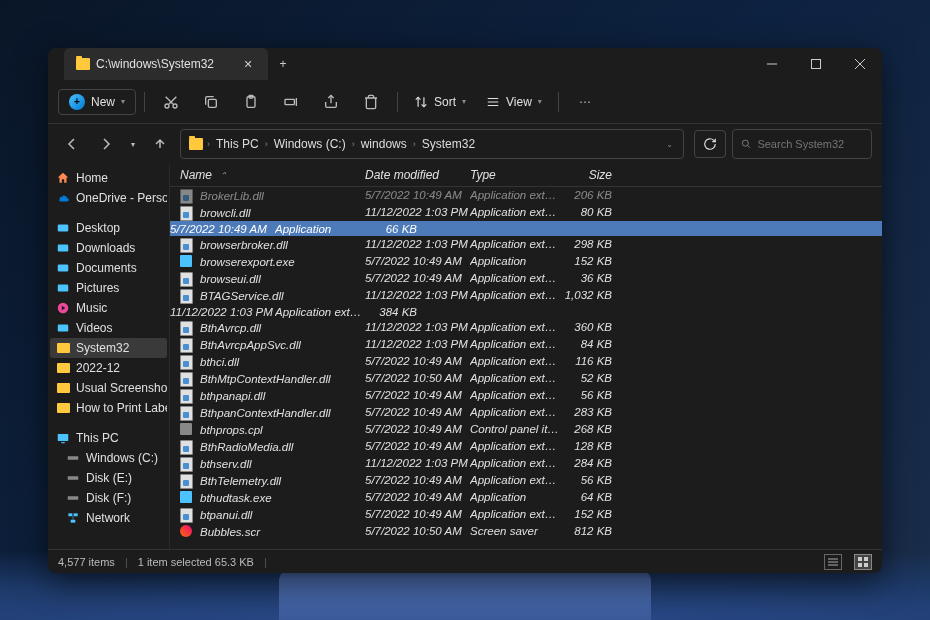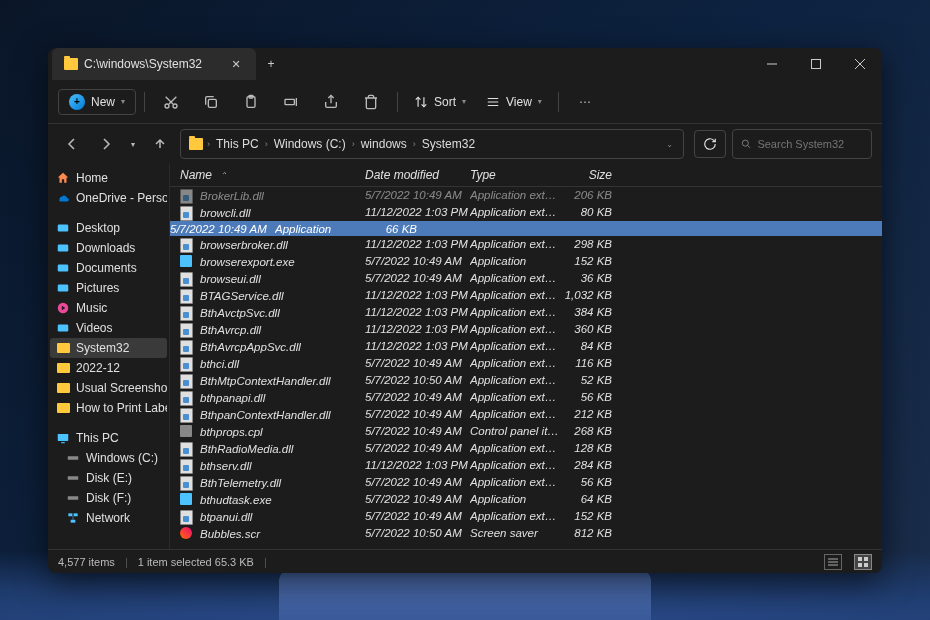--- a/index.html
+++ b/index.html
@@ -3,21 +3,21 @@
 <meta charset="utf-8">
 <style>
 * { margin: 0; padding: 0; box-sizing: border-box; font-family: 'Segoe UI', sans-serif; }
 body { width: 930px; height: 620px; background: linear-gradient(135deg, #0a1628 0%, #0d2240 50%, #1a2d4a 100%); overflow: hidden; position: relative; }
 .bg-swoosh { position: absolute; bottom: 0; left: 0; right: 0; height: 120px; background: radial-gradient(ellipse 300% 100% at 50% 100%, #2a4a8a 0%, #1e3a6a 30%, transparent 60%); }
 .bg-swoosh::before { content: ''; position: absolute; bottom: 0; left: 30%; right: 30%; height: 80px; background: linear-gradient(180deg, transparent, #4a6aaa 50%, #3a5a9a); border-radius: 50% 50% 0 0; }
 
 .window { position: absolute; top: 48px; left: 48px; width: 834px; height: 525px; background: #1c1c1c; border-radius: 8px; box-shadow: 0 8px 32px rgba(0,0,0,0.6); overflow: hidden; display: flex; flex-direction: column; color: #e0e0e0; font-size: 12px; }
 
 .titlebar { display: flex; align-items: center; height: 32px; background: #1c1c1c; }
-.tab { display: flex; align-items: center; gap: 6px; padding: 0 12px; height: 32px; background: #2c2c2c; border-radius: 6px 6px 0 0; margin-left: 4px; position: relative; }
+.tab { display: flex; align-items: center; gap: 6px; padding: 0 12px; height: 32px; background: #2c2c2c; border-radius: 6px 6px 0 0; margin-left: 16px; position: relative; }
 .tab-icon { width: 14px; height: 12px; background: #ffc83d; border-radius: 1px; position: relative; }
 .tab-icon::before { content: ''; position: absolute; top: -2px; left: 0; width: 6px; height: 2px; background: #ffc83d; border-radius: 1px 1px 0 0; }
 .tab-close { width: 16px; height: 16px; display: flex; align-items: center; justify-content: center; color: #ccc; cursor: pointer; font-size: 11px; margin-left: 20px; }
 .tab-new { width: 30px; display: flex; align-items: center; justify-content: center; color: #ccc; cursor: pointer; }
 .titlebar-spacer { flex: 1; }
 .winbtn { width: 44px; height: 32px; display: flex; align-items: center; justify-content: center; color: #ccc; cursor: pointer; }
 .winbtn svg { width: 10px; height: 10px; }
 
 .toolbar { display: flex; align-items: center; gap: 4px; height: 44px; padding: 0 10px; border-bottom: 1px solid #333; }
 .new-btn { display: flex; align-items: center; gap: 6px; padding: 4px 10px; border: 1px solid #444; border-radius: 4px; cursor: pointer; }
@@ -426,24 +426,20 @@
           <div class="filerow">
             <div class="col-name">
               <span class="ficon dll"></span>
               <span>BTAGService.dll</span>
             </div>
             <div class="col-date">11/12/2022 1:03 PM</div>
             <div class="col-type">Application exten...</div>
             <div class="col-size">1,032 KB</div>
           </div>
           <div class="filerow">
-            <div class="col-name">
-              <span class="ficon dll"></span>
-              <span>BthAvctpSvc.dll</span>
-            </div>
             <div class="col-date">11/12/2022 1:03 PM</div>
             <div class="col-type">Application exten...</div>
             <div class="col-size">384 KB</div>
           </div>
           <div class="filerow">
             <div class="col-name">
               <span class="ficon dll"></span>
               <span>BthAvrcp.dll</span>
             </div>
             <div class="col-date">11/12/2022 1:03 PM</div>
@@ -486,21 +482,21 @@
             <div class="col-type">Application exten...</div>
             <div class="col-size">56 KB</div>
           </div>
           <div class="filerow">
             <div class="col-name">
               <span class="ficon dll"></span>
               <span>BthpanContextHandler.dll</span>
             </div>
             <div class="col-date">5/7/2022 10:49 AM</div>
             <div class="col-type">Application exten...</div>
-            <div class="col-size">212 KB</div>
+            <div class="col-size">283 KB</div>
           </div>
           <div class="filerow">
             <div class="col-name">
               <span class="ficon cpl"></span>
               <span>bthprops.cpl</span>
             </div>
             <div class="col-date">5/7/2022 10:49 AM</div>
             <div class="col-type">Control panel item</div>
             <div class="col-size">268 KB</div>
           </div>

